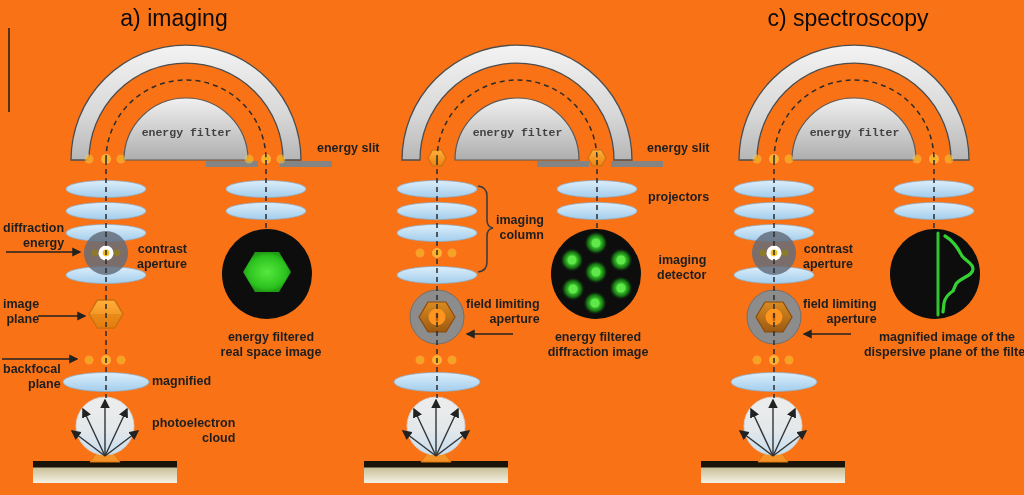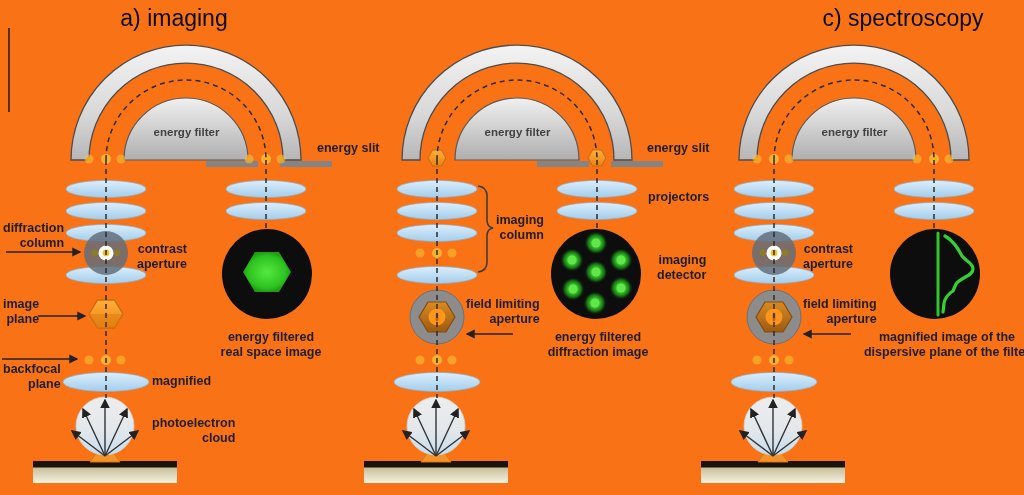--- a/index.html
+++ b/index.html
@@ -2,21 +2,21 @@
 <html><head>
 <meta charset="utf-8">
 <style>
   html,body{margin:0;padding:0;background:#ffffff;}
   .stage{position:relative;width:1024px;height:495px;background:#f97316;overflow:hidden;
          font-family:"Liberation Sans",sans-serif;}
   .stage svg{position:absolute;left:0;top:0;}
   .lbl{position:absolute;font:600 12.5px "Liberation Sans",sans-serif;color:#1e1e1e;
        white-space:pre-line;line-height:1.16;text-align:right;}
   .title{font:400 23px "Liberation Sans",sans-serif;color:#0a0a0a;text-align:center;}
-  .domelbl{font-size:11.5px;color:#424242;text-align:center;}
+  .domelbl{font-size:11.5px;color:#424242;text-align:center;font-family:Liberation Mono, monospace;}
   .ctr{text-align:center;}
 </style>
 </head>
 <body>
 
 <div class="stage">
 
 <svg width="1024" height="495" viewBox="0 0 1024 495">
   <defs>
     <linearGradient id="archGrad" x1="0" y1="0" x2="0" y2="1">
@@ -232,21 +232,21 @@
       <line x1="934" y1="160" x2="934" y2="229"></line>
     </g>
     <line x1="851" y1="334" x2="804" y2="334" stroke="#222" stroke-width="1.3" marker-end="url(#ah)"></line>
   </g>
 </svg>
 
   <div class="lbl title" style="left:57px;top:5px;width:234px">a) imaging</div>
   <div class="lbl domelbl" style="left:125px;top:126px;width:123px">energy filter</div>
   <div class="lbl" style="left:317px;top:141px">energy slit</div>
   <div class="lbl" style="left:3px;top:221px">diffraction
-column</div>
+energy</div>
   <div class="lbl" style="left:137px;top:242px">contrast
 aperture</div>
   <div class="lbl" style="left:3px;top:297px">image
 plane</div>
   <div class="lbl" style="left:3px;top:362px">backfocal
 plane</div>
   <div class="lbl" style="left:152px;top:374px">magnified</div>
   <div class="lbl" style="left:152px;top:416px">photoelectron
 cloud</div>
   <div class="lbl ctr" style="left:191px;top:330px;width:160px">energy filtered
@@ -257,21 +257,21 @@
   <div class="lbl" style="left:496px;top:213px">imaging
 column</div>
   <div class="lbl" style="left:648px;top:190px">projectors</div>
   <div class="lbl" style="left:466px;top:297px">field limiting
 aperture</div>
   <div class="lbl" style="left:657px;top:253px">imaging
 detector</div>
   <div class="lbl ctr" style="left:518px;top:330px;width:160px">energy filtered
 diffraction image</div>
 
-  <div class="lbl title" style="left:803px;top:5px;width:200px">c) spectroscopy</div>
+  <div class="lbl title" style="left:748px;top:5px;width:200px">c) spectroscopy</div>
   <div class="lbl domelbl" style="left:793px;top:126px;width:123px">energy filter</div>
   <div class="lbl" style="left:803px;top:242px">contrast
 aperture</div>
   <div class="lbl" style="left:803px;top:297px">field limiting
 aperture</div>
   <div class="lbl ctr" style="left:856px;top:330px;width:182px">magnified image of the
 dispersive plane of the filter</div>
 
 </div>
 

